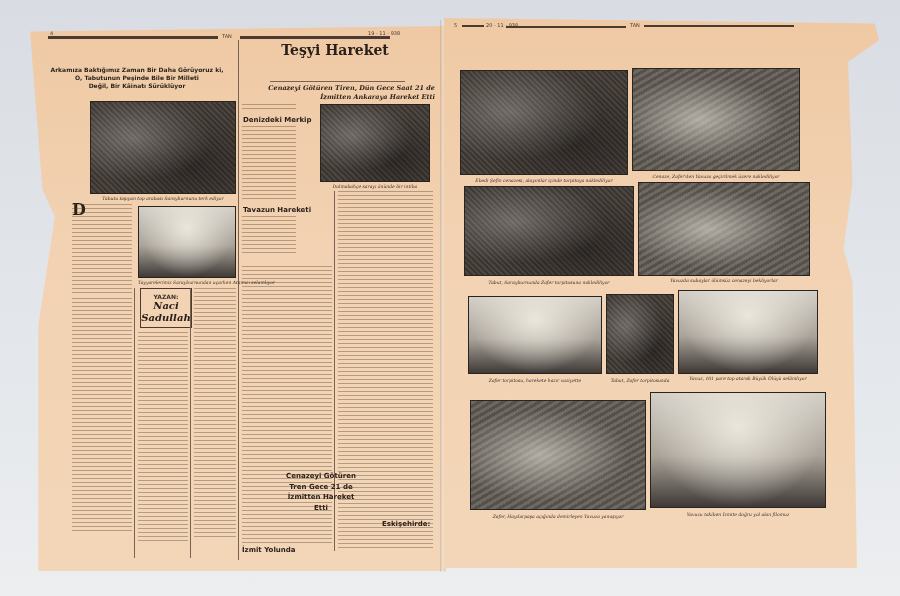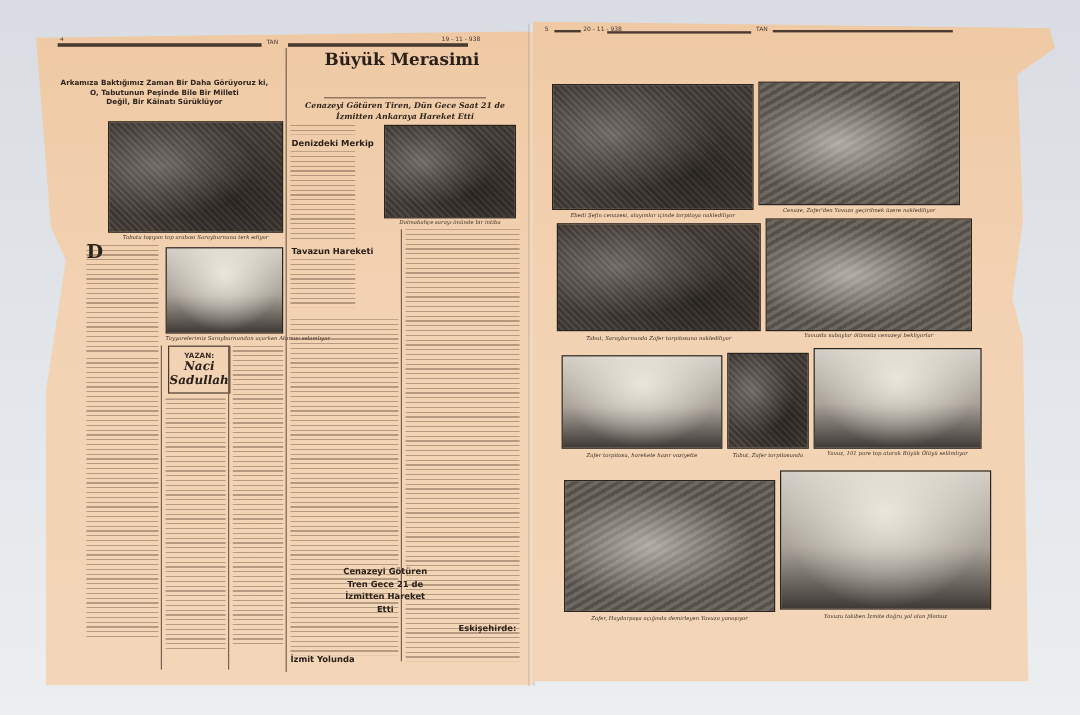--- a/index.html
+++ b/index.html
@@ -33,21 +33,21 @@
   .headline {
     position: absolute; color: #2a201a; font-weight: bold;
     font-family: "DejaVu Serif", serif; white-space: nowrap;
   }
   .subhead {
     position: absolute; color: #2e241d; font-weight: bold;
     font-family: "DejaVu Sans", sans-serif; text-align: center; line-height: 1.35;
   }
   .italic-sub {
     position: absolute; color: #2e241d; font-style: italic; font-weight: bold;
-    text-align: center; line-height: 1.35;
+    text-align: right; line-height: 1.35;
   }
   .photo {
     position: absolute;
     background:
       radial-gradient(ellipse at 30% 40%, rgba(255,255,255,0.25), transparent 55%),
       radial-gradient(ellipse at 70% 70%, rgba(0,0,0,0.35), transparent 60%),
       repeating-linear-gradient(45deg, #3b3531 0 2px, #4e4741 2px 4px);
     border: 1px solid #2a2420;
   }
   .photo.light {
@@ -104,21 +104,21 @@
   <span class="folio" style="left:338px; top:4px;">19 - 11 - 938</span>
 
   <div class="subhead" style="left:12px; top:40px; width:190px; font-size:6px;">
     <div>Arkamıza Baktığımız Zaman Bir Daha Görüyoruz ki,</div>
     <div>O, Tabutunun Peşinde Bile Bir Milleti</div>
     <div>Değil, Bir Kâinatı Sürüklüyor</div>
   </div>
   <div class="col-rule" style="left:208px; top:14px; height:520px;"></div>
 
   <div class="headline" style="left:215px; top:16px; font-size:14px; line-height:1.25; text-align:center; width:180px;">
-    <div>Büyük Merasimi</div>
+    <div>Teşyi Hareket</div>
   </div>
   <div class="h-rule" style="left:240px; top:55px; width:135px;"></div>
   <div class="italic-sub" style="left:210px; top:58px; width:195px; font-size:6.5px;">
     <div>Cenazeyi Götüren Tiren, Dün Gece Saat 21 de</div>
     <div>İzmitten Ankaraya Hareket Etti</div>
   </div>
 
   <div class="photo" style="left:60px; top:75px; width:146px; height:93px;"></div>
   <div class="caption" style="left:60px; top:170px; width:146px;">Tabutu taşıyan top arabası Sarayburnunu terk ediyor</div>
 

